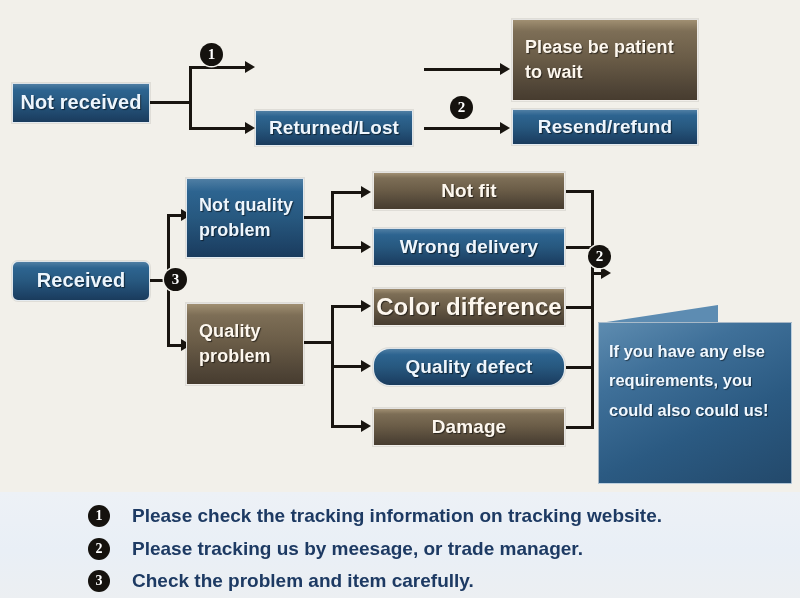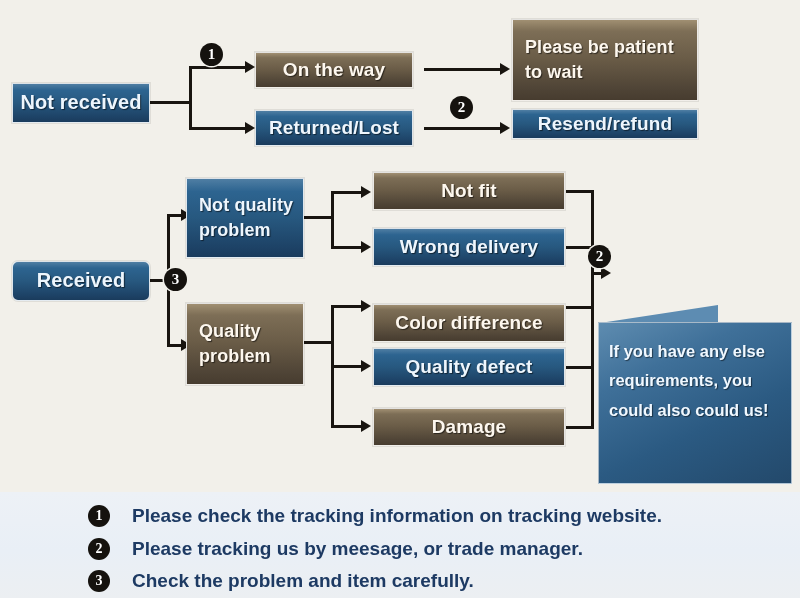--- a/index.html
+++ b/index.html
@@ -116,35 +116,34 @@
 
   <div class="ln hl" style="left:150px;top:101px;width:42px;"></div>
   <div class="ln vl" style="left:189px;top:66px;height:64px;"></div>
   <div class="ln hl" style="left:189px;top:66px;width:58px;"></div>
   <div class="ln hl" style="left:189px;top:127px;width:58px;"></div>
   <div class="arw" style="left:245px;top:61px;"></div>
   <div class="arw" style="left:245px;top:122px;"></div>
 
   <div class="badge" style="left:200px;top:43px;">1</div>
 
-  <div class="box brown center" style="left:255px;top:52px;width:158px;height:36px;font-size:19px;">On the way</div>
 
   <div class="box blue center" style="left:255px;top:110px;width:158px;height:36px;font-size:19px;">Returned/Lost</div>
 
   <div class="ln hl" style="left:424px;top:68px;width:78px;"></div>
   <div class="arw" style="left:500px;top:63px;"></div>
 
   <div class="ln hl" style="left:424px;top:127px;width:78px;"></div>
   <div class="arw" style="left:500px;top:122px;"></div>
 
   <div class="badge" style="left:450px;top:96px;">2</div>
 
   <div class="box brown left" style="left:512px;top:19px;width:186px;height:82px;font-size:18px;padding-right:10px;">Please be patient to wait</div>
 
-  <div class="box blue center" style="left:512px;top:109px;width:186px;height:30px;font-size:19px;">Resend/refund</div>
+  <div class="box blue center" style="left:512px;top:109px;width:186px;height:36px;font-size:19px;">Resend/refund</div>
 
   <div class="box blue center" style="left:12px;top:261px;width:138px;height:40px;font-size:20px;border-radius:6px;">Received</div>
 
   <div class="ln hl" style="left:150px;top:279px;width:20px;"></div>
   <div class="ln vl" style="left:167px;top:214px;height:130px;"></div>
   <div class="ln hl" style="left:167px;top:214px;width:20px;"></div>
   <div class="ln hl" style="left:167px;top:344px;width:20px;"></div>
   <div class="arw" style="left:181px;top:209px;"></div>
   <div class="arw" style="left:181px;top:339px;"></div>
 
@@ -165,22 +164,22 @@
   <div class="ln vl" style="left:331px;top:305px;height:123px;"></div>
   <div class="ln hl" style="left:331px;top:305px;width:32px;"></div>
   <div class="ln hl" style="left:331px;top:365px;width:32px;"></div>
   <div class="ln hl" style="left:331px;top:425px;width:32px;"></div>
   <div class="arw" style="left:361px;top:300px;"></div>
   <div class="arw" style="left:361px;top:360px;"></div>
   <div class="arw" style="left:361px;top:420px;"></div>
 
   <div class="box brown center" style="left:373px;top:172px;width:192px;height:38px;font-size:19px;">Not fit</div>
   <div class="box blue center" style="left:373px;top:228px;width:192px;height:38px;font-size:19px;">Wrong delivery</div>
-  <div class="box brown center" style="left:373px;top:304px;width:192px;height:38px;font-size:19px;">Color difference</div>
-  <div class="box blue center" style="left:373px;top:348px;width:192px;height:38px;font-size:19px;">Quality defect</div>
+  <div class="box brown center" style="left:373px;top:288px;width:192px;height:38px;font-size:24px;">Color difference</div>
+  <div class="box blue center" style="left:373px;top:348px;width:192px;height:38px;font-size:19px;border-radius:17px;">Quality defect</div>
   <div class="box brown center" style="left:373px;top:408px;width:192px;height:38px;font-size:19px;">Damage</div>
 
   <div class="ln hl" style="left:566px;top:190px;width:28px;"></div>
   <div class="ln hl" style="left:566px;top:246px;width:28px;"></div>
   <div class="ln hl" style="left:566px;top:306px;width:28px;"></div>
   <div class="ln hl" style="left:566px;top:366px;width:28px;"></div>
   <div class="ln hl" style="left:566px;top:426px;width:28px;"></div>
   <div class="ln vl" style="left:591px;top:190px;height:238px;"></div>
   <div class="ln hl" style="left:591px;top:272px;width:16px;"></div>
   <div class="arw" style="left:601px;top:267px;"></div>

